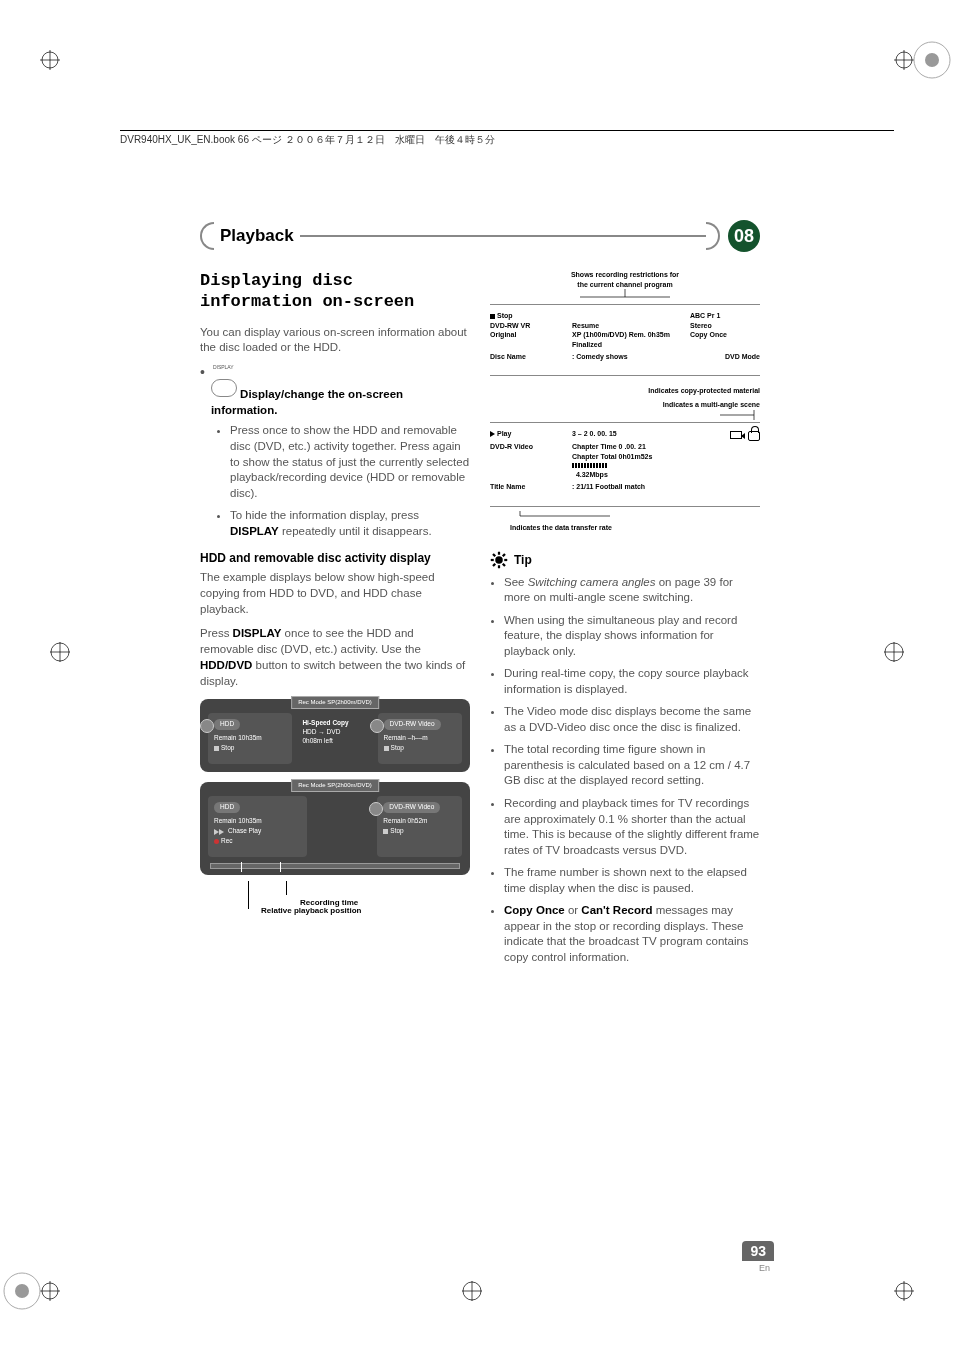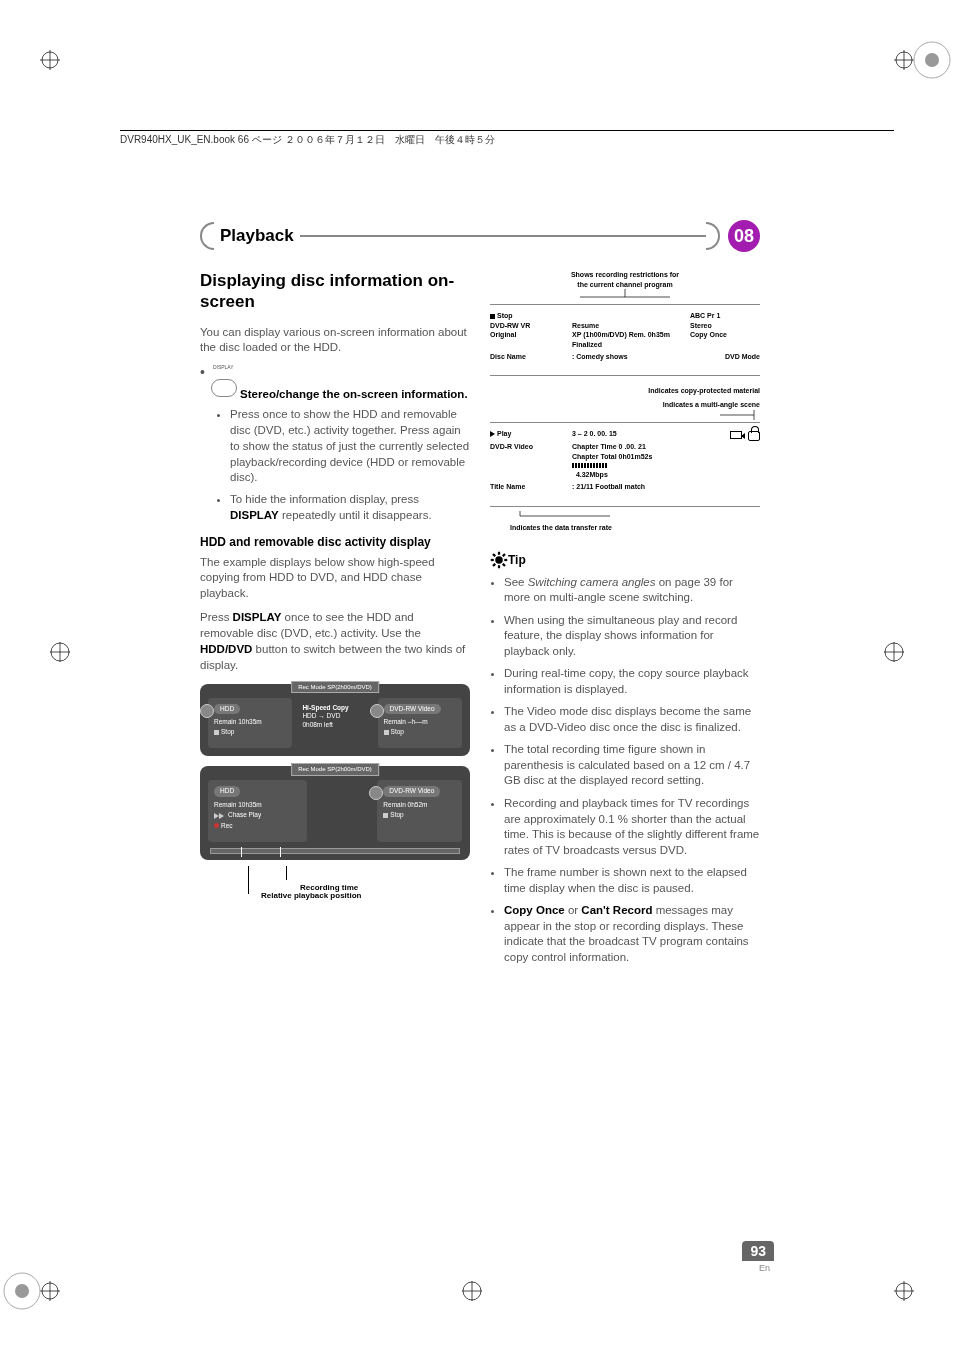--- a/index.html
+++ b/index.html
@@ -64,35 +64,35 @@
     flex: 1;
     border-top: 2px solid #888;
   }
   .chapter-bar .bracket-right {
     width: 14px; height: 28px;
     border: 2px solid #888; border-left: none;
     border-radius: 0 14px 14px 0;
   }
   .chapter-num {
     width: 32px; height: 32px;
-    background: #a21caf; color: #fff;
+    background: #14532d; color: #fff;
     border-radius: 50%;
     display: flex; align-items: center; justify-content: center;
     font-weight: bold; font-size: 18px;
     margin-left: 8px;
   }
 
   .two-col {
     display: flex;
     gap: 20px;
   }
   .col { width: 50%; font-size: 11.5px; color: #555; line-height: 1.38; }
   .col .h2 {
     font-size: 17px; font-weight: bold; color: #000;
-    margin-bottom: 12px; line-height: 1.25;
+    margin-bottom: 12px; line-height: 1.25; font-family: Liberation Mono, monospace;
   }
   .col p { margin-bottom: 8px; }
   .col .step { display: flex; align-items: flex-start; gap: 6px; margin-bottom: 4px; }
   .col .step .bullet { font-size: 14px; line-height: 1; padding-top: 1px; }
   .col .step .oval {
     display: inline-block; width: 26px; height: 18px;
     border: 1px solid #888; border-radius: 10px;
     position: relative; top: -1px;
   }
   .col .step .oval::before {
@@ -150,21 +150,21 @@
   .osd-center { flex:1; font-weight:bold;}
   .osd-right { width:70px; text-align:left; font-weight:bold;}
   .osd-sep { margin:2px 0;}
   .osd-bars { display:flex; gap:1px; margin:2px 0;}
   .osd-bars span { width:2px; height:5px; background:#000; display:inline-block;}
   .lock-icon { display:inline-block; width:12px; height:10px; border:1px solid #000; border-radius:2px; position:relative; top:2px;}
   .lock-icon::before { content:""; position:absolute; top:-6px; left:2px; width:6px; height:6px; border:1px solid #000; border-bottom:none; border-radius:4px 4px 0 0;}
   .tiny-stop { display:inline-block; width:5px; height:5px; background:#000; vertical-align:middle; margin-right:2px;}
   .tiny-play { display:inline-block; width:0; height:0; border-left:5px solid #000; border-top:3px solid transparent; border-bottom:3px solid transparent; vertical-align:middle; margin-right:2px;}
 
-  .tip-head { display:flex; align-items:center; margin: 18px 0 6px; }
+  .tip-head { display:flex; align-items:center; gap:6px; margin: 18px 0 6px; }
   .tip-gear { width:18px; height:18px; }
   .tip-text { font-weight:bold; font-size:12px; color:#000;}
   .tips li { list-style: disc; margin-left: 14px; margin-bottom: 7px; font-size:11.5px; color:#555; line-height:1.35;}
   .tips li .bold-inline { color:#000; }
   .italic { font-style: italic; }
 
   .page-num {
     position: absolute;
     bottom: 90px; right: 180px;
     background: #666; color: #fff;
@@ -257,21 +257,21 @@
 
     <div class="col">
       <div class="h2">Displaying disc information on-screen</div>
       <p>You can display various on-screen information about the disc loaded or the HDD.</p>
 
       <div class="step">
         <span class="bullet">•</span>
         <span>
           <span class="display-label">DISPLAY</span><br>
           <span class="oval"></span>
-          <span class="bold">Stereo/change the on-screen information.</span>
+          <span class="bold">Display/change the on-screen information.</span>
         </span>
       </div>
 
       <ul class="sub-bullets">
         <li>Press once to show the HDD and removable disc (DVD, etc.) activity together. Press again to show the status of just the currently selected playback/recording device (HDD or removable disc).</li>
         <li>
           <span>To hide the information display, press </span><span class="bold-inline">DISPLAY</span><span> repeatedly until it disappears.</span>
         </li>
       </ul>
 

